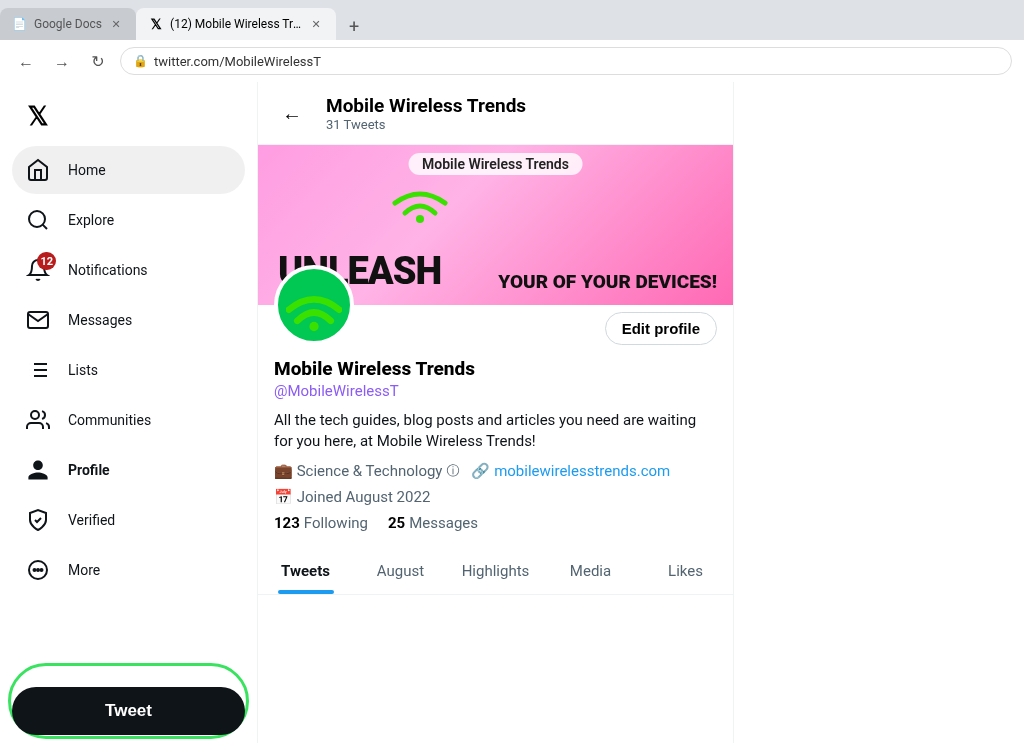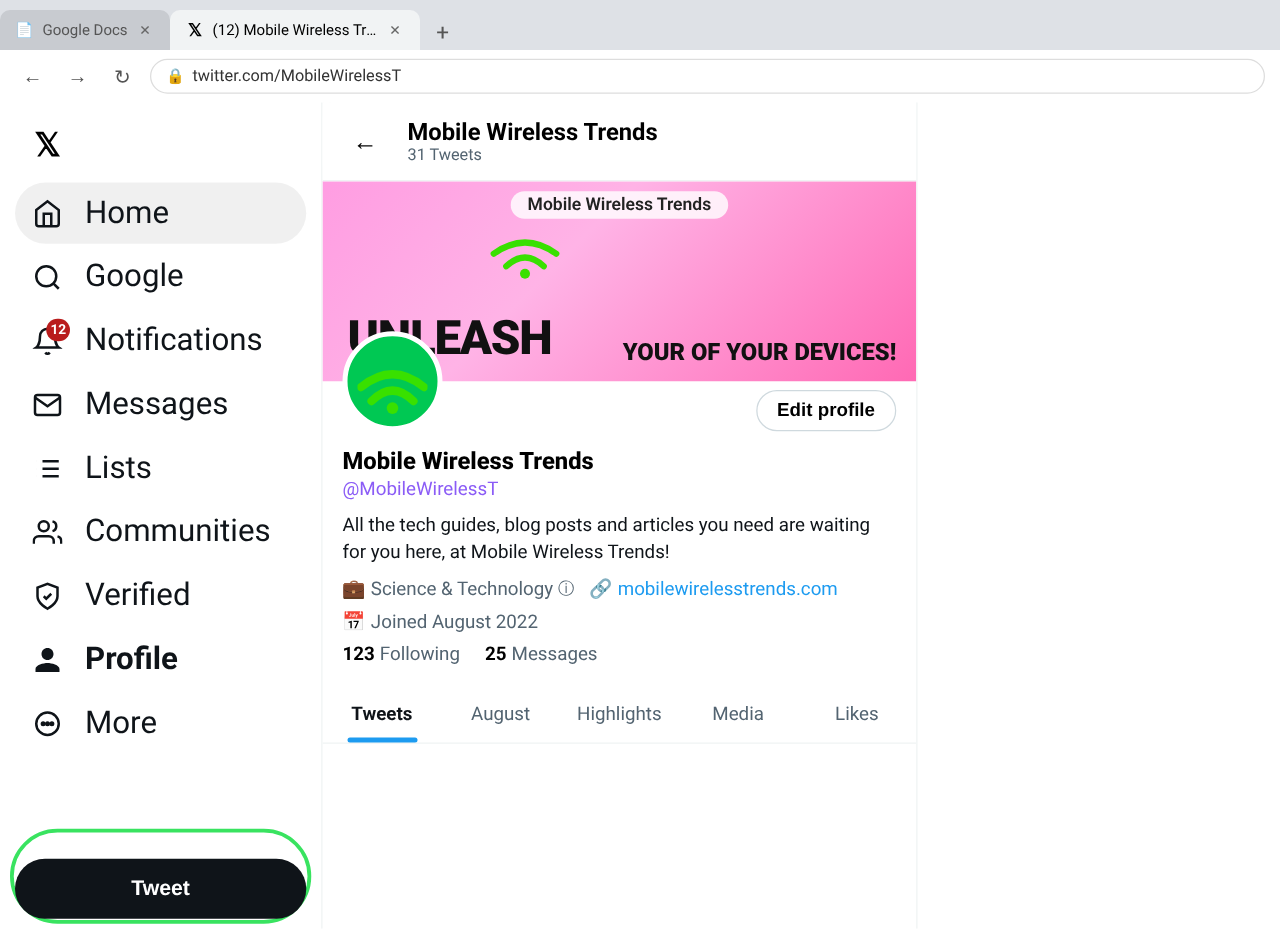--- a/index.html
+++ b/index.html
@@ -19,21 +19,21 @@
 
     
     .page { display: flex; height: calc(743px - 82px); background: #fff; }
 
     
     .sidebar { width: 258px; padding: 8px 12px; display: flex; flex-direction: column; border-right: 1px solid #eff3f4; flex-shrink: 0; }
     .x-logo { width: 52px; height: 52px; display: flex; align-items: center; justify-content: center; border-radius: 50%; cursor: pointer; font-size: 26px; font-weight: 900; margin-bottom: 4px; }
     .nav-item { display: flex; align-items: center; gap: 16px; padding: 10px 12px; border-radius: 30px; cursor: pointer; font-size: 19px; color: #0f1419; margin-bottom: 2px; }
     .nav-item.active { background: rgba(0,0,0,0.06); }
     .nav-icon { width: 28px; height: 28px; display: flex; align-items: center; justify-content: center; font-size: 22px; position: relative; flex-shrink: 0; }
-    .nav-label { font-size: 25px; font-weight: 400; }
+    .nav-label { font-size: 14px; font-weight: 400; }
     .nav-item.bold .nav-label { font-weight: 700; }
     .notification-badge { position: absolute; top: -4px; right: -4px; background: #b91c1c; color: #fff; border-radius: 10px; font-size: 11px; font-weight: 700; min-width: 18px; height: 18px; display: flex; align-items: center; justify-content: center; padding: 0 3px; }
     .tweet-btn { margin-top: 12px; background: #0f1419; color: #fff; border: none; border-radius: 30px; padding: 14px; font-size: 17px; font-weight: 700; cursor: pointer; width: 100%; position: relative; }
     .tweet-btn-wrapper { position: relative; margin-top: auto; padding-top: 8px; }
     .tweet-btn-circle { position: absolute; inset: -4px; border-radius: 40px; border: 3px solid #39e360; pointer-events: none; }
 
     
     .main { flex: 1; overflow-y: auto; border-right: 1px solid #eff3f4; }
 
     
@@ -118,21 +118,21 @@
       <span class="nav-label">Home</span>
     </div>
 
     <div class="nav-item">
       <div class="nav-icon">
         <svg width="24" height="24" viewBox="0 0 24 24" fill="none" stroke="currentColor" stroke-width="2">
             <circle cx="11" cy="11" r="8"></circle>
             <line x1="21" y1="21" x2="16.65" y2="16.65"></line>
           </svg>
       </div>
-      <span class="nav-label">Google</span>
+      <span class="nav-label">Explore</span>
     </div>
 
     <div class="nav-item">
       <div class="nav-icon">
         <svg width="24" height="24" viewBox="0 0 24 24" fill="none" stroke="currentColor" stroke-width="2">
             <path d="M18 8A6 6 0 0 0 6 8c0 7-3 9-3 9h18s-3-2-3-9"></path>
             <path d="M13.73 21a2 2 0 0 1-3.46 0"></path>
           </svg>
         <span class="notification-badge">12</span>
       </div>
@@ -168,37 +168,37 @@
         <svg width="24" height="24" viewBox="0 0 24 24" fill="none" stroke="currentColor" stroke-width="2">
             <path d="M17 21v-2a4 4 0 0 0-4-4H5a4 4 0 0 0-4 4v2"></path>
             <circle cx="9" cy="7" r="4"></circle>
             <path d="M23 21v-2a4 4 0 0 0-3-3.87"></path>
             <path d="M16 3.13a4 4 0 0 1 0 7.75"></path>
           </svg>
       </div>
       <span class="nav-label">Communities</span>
     </div>
 
+    <div class="nav-item bold">
+      <div class="nav-icon">
+        <svg width="24" height="24" viewBox="0 0 24 24" fill="currentColor">
+            <path d="M12 12c2.7 0 4.8-2.1 4.8-4.8S14.7 2.4 12 2.4 7.2 4.5 7.2 7.2 9.3 12 12 12zm0 2.4c-3.2 0-9.6 1.6-9.6 4.8v2.4h19.2v-2.4c0-3.2-6.4-4.8-9.6-4.8z"></path>
+          </svg>
+      </div>
+      <span class="nav-label">Profile</span>
+    </div>
+
     <div class="nav-item">
       <div class="nav-icon">
         <svg width="24" height="24" viewBox="0 0 24 24" fill="none" stroke="currentColor" stroke-width="2">
             <path d="M12 22s8-4 8-10V5l-8-3-8 3v7c0 6 8 10 8 10z"></path>
             <polyline points="9 12 11 14 15 10"></polyline>
           </svg>
       </div>
       <span class="nav-label">Verified</span>
-    </div>
-
-    <div class="nav-item bold">
-      <div class="nav-icon">
-        <svg width="24" height="24" viewBox="0 0 24 24" fill="currentColor">
-            <path d="M12 12c2.7 0 4.8-2.1 4.8-4.8S14.7 2.4 12 2.4 7.2 4.5 7.2 7.2 9.3 12 12 12zm0 2.4c-3.2 0-9.6 1.6-9.6 4.8v2.4h19.2v-2.4c0-3.2-6.4-4.8-9.6-4.8z"></path>
-          </svg>
-      </div>
-      <span class="nav-label">Profile</span>
     </div>
 
     <div class="nav-item">
       <div class="nav-icon">
         <svg width="24" height="24" viewBox="0 0 24 24" fill="none" stroke="currentColor" stroke-width="2">
             <circle cx="12" cy="12" r="9"></circle>
             <circle cx="8.5" cy="12" r="1" fill="currentColor"></circle>
             <circle cx="12" cy="12" r="1" fill="currentColor"></circle>
             <circle cx="15.5" cy="12" r="1" fill="currentColor"></circle>
           </svg>

